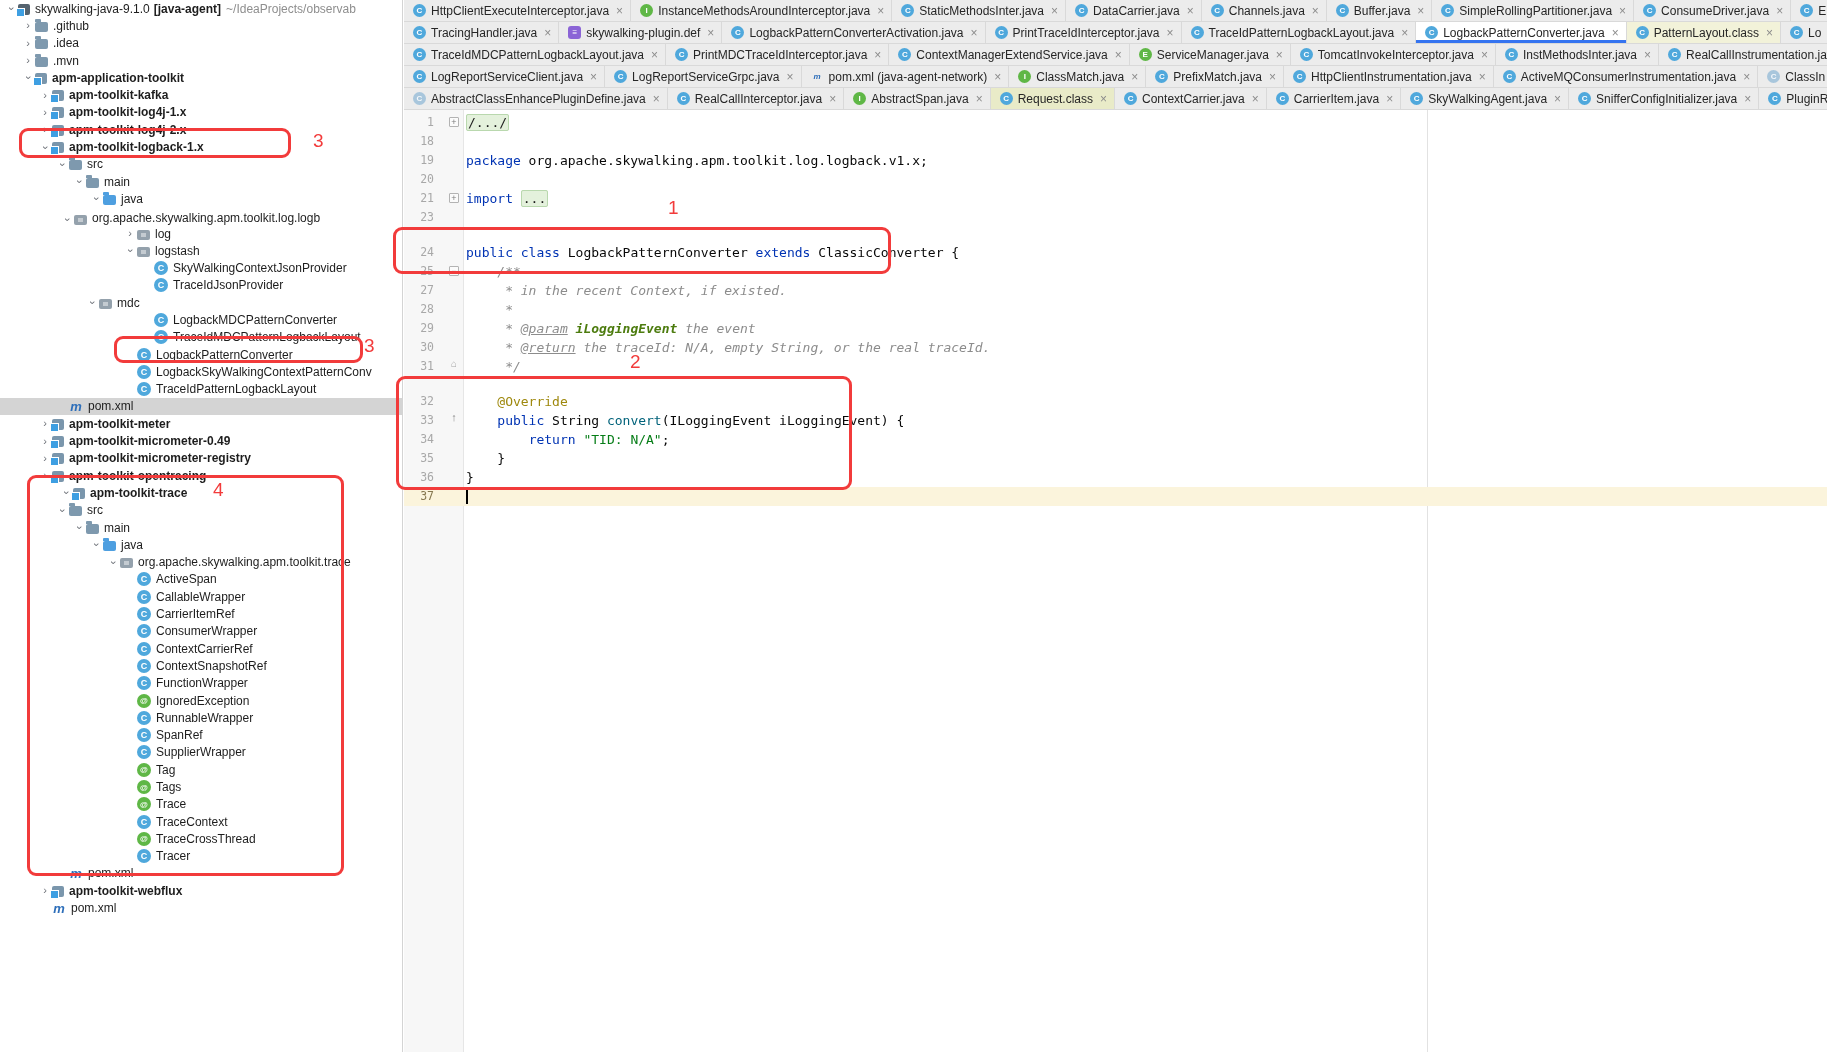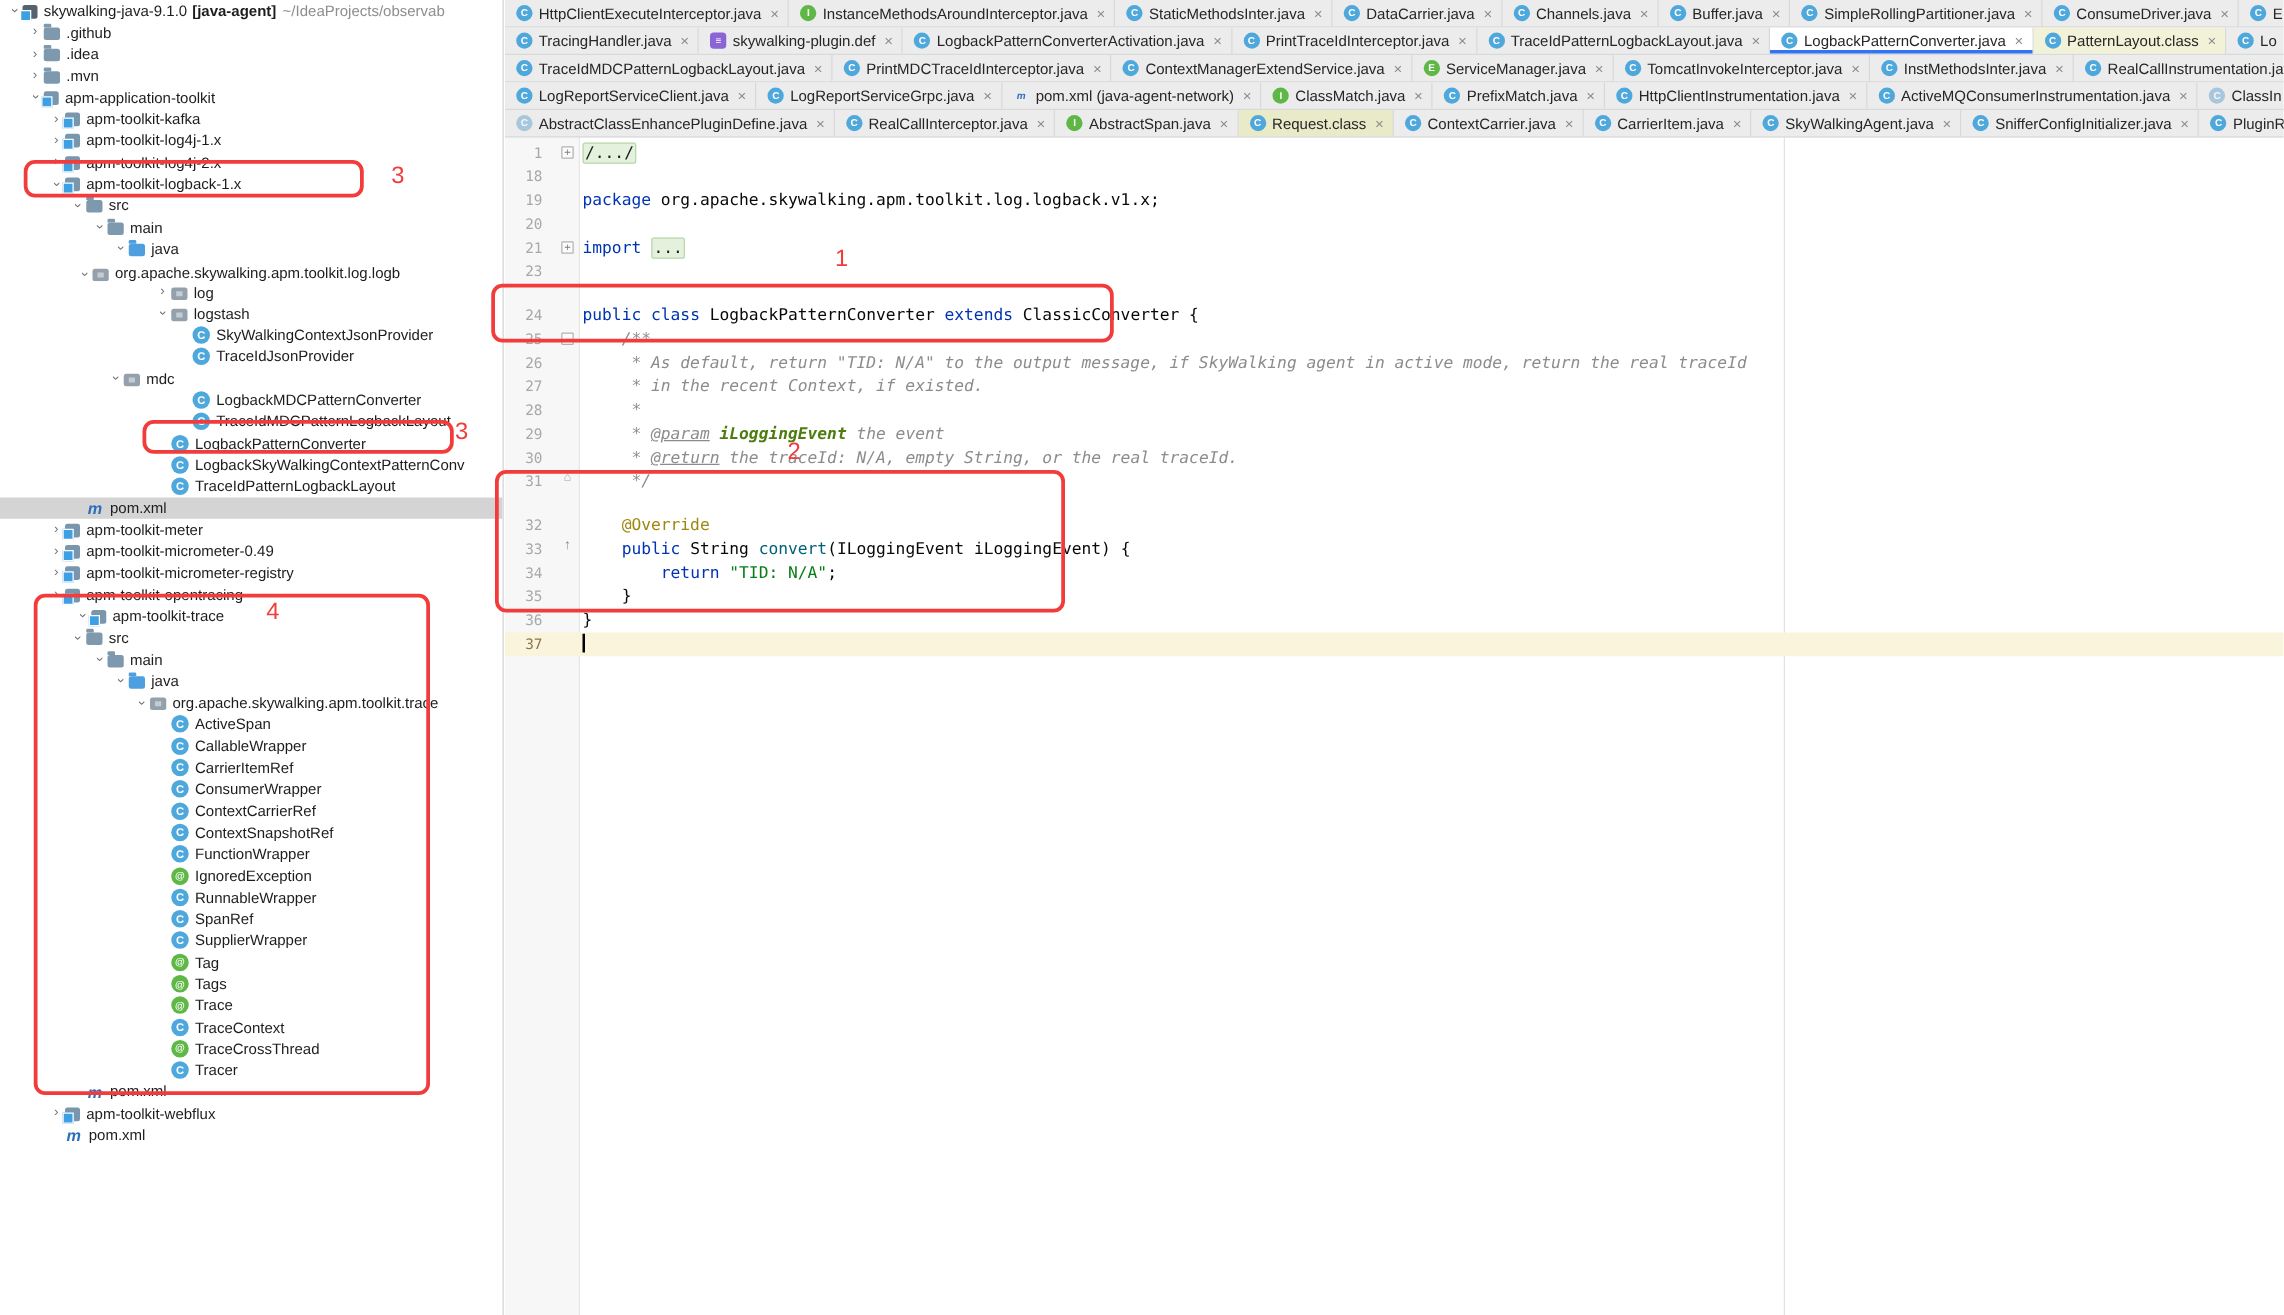--- a/index.html
+++ b/index.html
@@ -10,21 +10,21 @@
   
   .tree-panel { position:absolute; left:0; top:0; width:403px; height:1052px;
                 background:#fff; border-right:1px solid #D4D4D4; overflow:hidden; z-index:2; }
   .tree-row { display:flex; align-items:center; height:17.3px; font-size:12px; color:#1d1d1d;
               white-space:nowrap; overflow:hidden; }
   .tree-row.selected { background:#D4D4D4; }
   .chev { width:14px; flex:none; font-size:11px; color:#6f737a; display:flex;
           align-items:center; justify-content:center; line-height:1; }
   .chev.expanded { transform:rotate(90deg); }
   .tlabel { margin-left:5px; }
-  .tlabel.bold { font-weight:400;text-align:center; }
+  .tlabel.bold { font-weight:700;text-align:center; }
   .tlabel-bold2 { font-weight:700; margin-left:4px; }
   .tpath { color:#8e8e8e; margin-left:5px; }
 
   
   .ticon { width:14px; height:14px; flex:none; display:inline-flex; align-items:center;
            justify-content:center; border-radius:50%; font-size:9px; font-weight:700;
            color:#fff; position:relative; font-style:normal; }
   .ticon.class { background:#4FA8DC; }
   .ticon.class-abstract { background:#A8C6DC; color:#f4f8fb; }
   .ticon.interface { background:#5FB746; }
@@ -619,24 +619,20 @@
           <div class="code-spacer"></div>
           <div class="code-row">
             <span class="gutter-cell">24</span>
             <span class="code-text"><span class="tok-kw">public</span><span class="tok-plain"> </span><span class="tok-kw">class</span><span class="tok-plain"> LogbackPatternConverter </span><span class="tok-kw">extends</span><span class="tok-plain"> ClassicConverter {</span></span>
           </div>
           <div class="code-row">
             <span class="gutter-cell">25<span class="gmark">−</span></span>
             <span class="code-text"><span class="tok-cmt">    /**</span></span>
           </div>
           <div class="code-row">
-            <span class="gutter-cell">26</span>
-            <span class="code-text"><span class="tok-cmt">     * As default, return "TID: N/A" to the output message, if SkyWalking agent in active mode, return the real traceId</span></span>
-          </div>
-          <div class="code-row">
             <span class="gutter-cell">27</span>
             <span class="code-text"><span class="tok-cmt">     * in the recent Context, if existed.</span></span>
           </div>
           <div class="code-row">
             <span class="gutter-cell">28</span>
             <span class="code-text"><span class="tok-cmt">     *</span></span>
           </div>
           <div class="code-row">
             <span class="gutter-cell">29</span>
             <span class="code-text"><span class="tok-cmt">     * </span><span class="tok-cmtTag">@param</span><span class="tok-cmt"> </span><span class="tok-cmtParam">iLoggingEvent</span><span class="tok-cmt"> the event</span></span>

